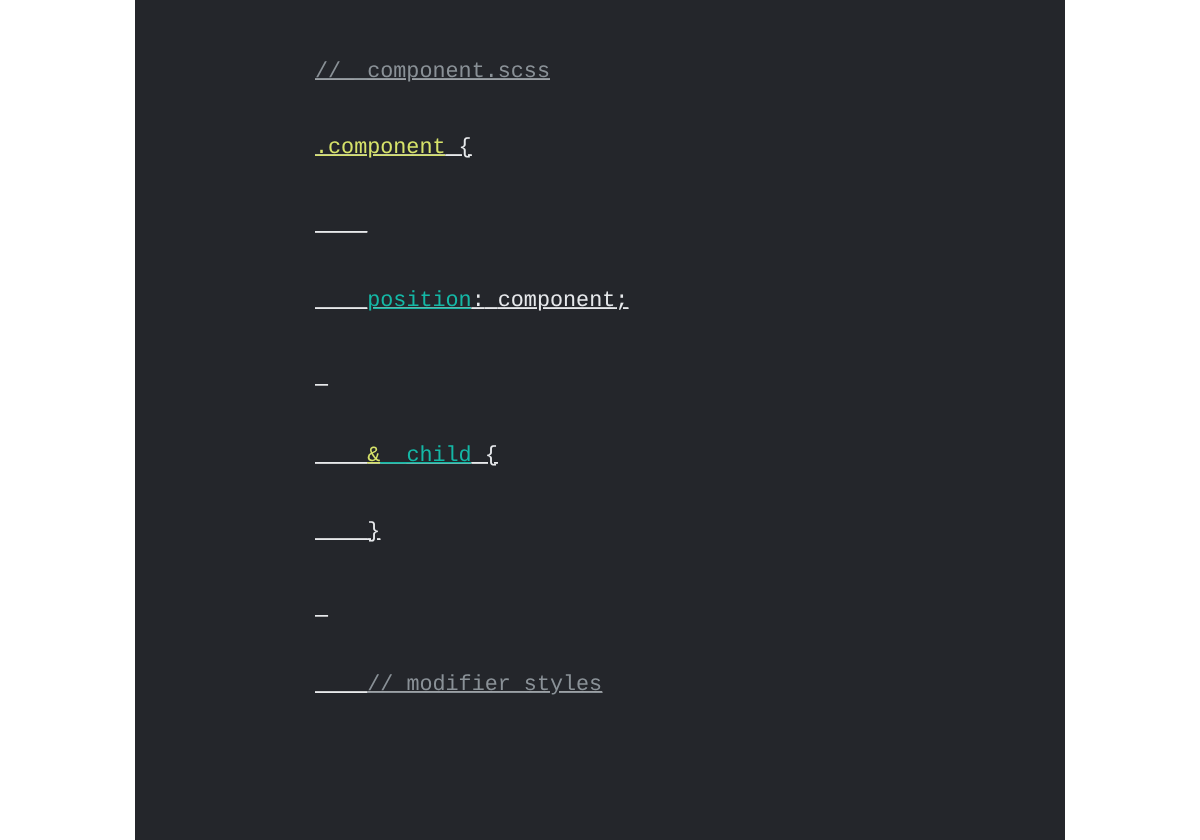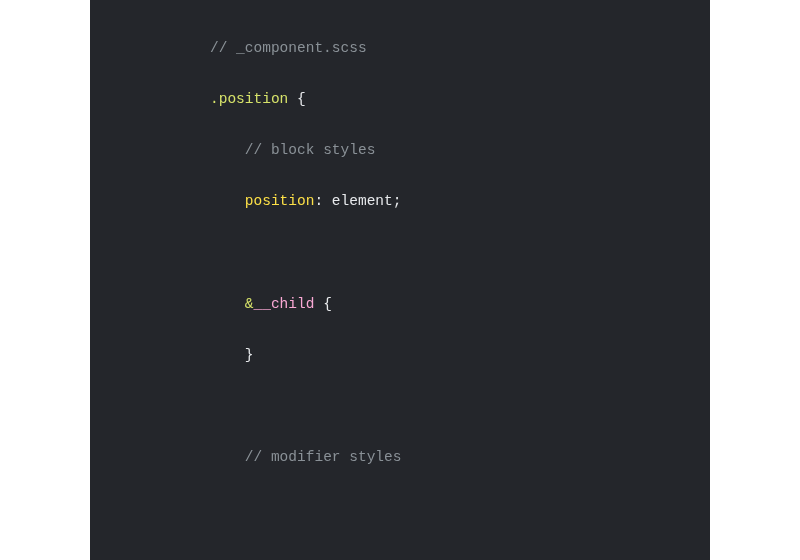--- a/index.html
+++ b/index.html
@@ -1,15 +1,15 @@
 <!DOCTYPE html>
 <html><head>
 <meta charset="utf-8">
 <style>
-  * { margin: 0; padding: 0; box-sizing: border-box; }
+  * { margin: 0; padding: 0; box-sizing: border-box; text-decoration: underline; }
   html, body { width: 800px; height: 560px; overflow: hidden; }
   body {
     background: #ffffff;
     display: flex;
     justify-content: center;
   }
   .editor {
     width: 620px;
     height: 560px;
     background: #24262b;
@@ -18,32 +18,32 @@
     font-size: 14.5px;
     line-height: 25.6px;
     color: #e7e9ec;
     white-space: pre;
   }
   .editor .line { display: block; }
   .tok-comment { color: #8a9197; }
   .tok-selector { color: #d7e36a; }
   .tok-punct { color: #e7e9ec; }
   .tok-amp { color: #d7e36a; }
-  .tok-elem { color: #f9a8d4; }
-  .tok-prop { color: #fde047; }
+  .tok-elem { color: #14b8a6; }
+  .tok-prop { color: #14b8a6; }
   .tok-value { color: #e7e9ec; }
 </style>
 </head>
 <body>
 
 <div class="editor">
 <span class="line"><span class="tok-comment">// _component.scss</span></span>
-<span class="line"><span class="tok-selector">.position</span><span class="tok-punct"> {</span></span>
-<span class="line"><span>    </span><span class="tok-comment">// block styles</span></span>
-<span class="line"><span>    </span><span class="tok-prop">position</span><span class="tok-punct">:</span><span> </span><span class="tok-value">element</span><span class="tok-punct">;</span></span>
+<span class="line"><span class="tok-selector">.component</span><span class="tok-punct"> {</span></span>
+<span class="line"><span>    </span></span>
+<span class="line"><span>    </span><span class="tok-prop">position</span><span class="tok-punct">:</span><span> </span><span class="tok-value">component</span><span class="tok-punct">;</span></span>
 <span class="line"> </span>
 <span class="line"><span>    </span><span class="tok-amp">&amp;</span><span class="tok-elem">__child</span><span class="tok-punct"> {</span></span>
 <span class="line"><span>    </span><span class="tok-punct">}</span></span>
 <span class="line"> </span>
 <span class="line"><span>    </span><span class="tok-comment">// modifier styles</span></span>
 
 
 
 
 

